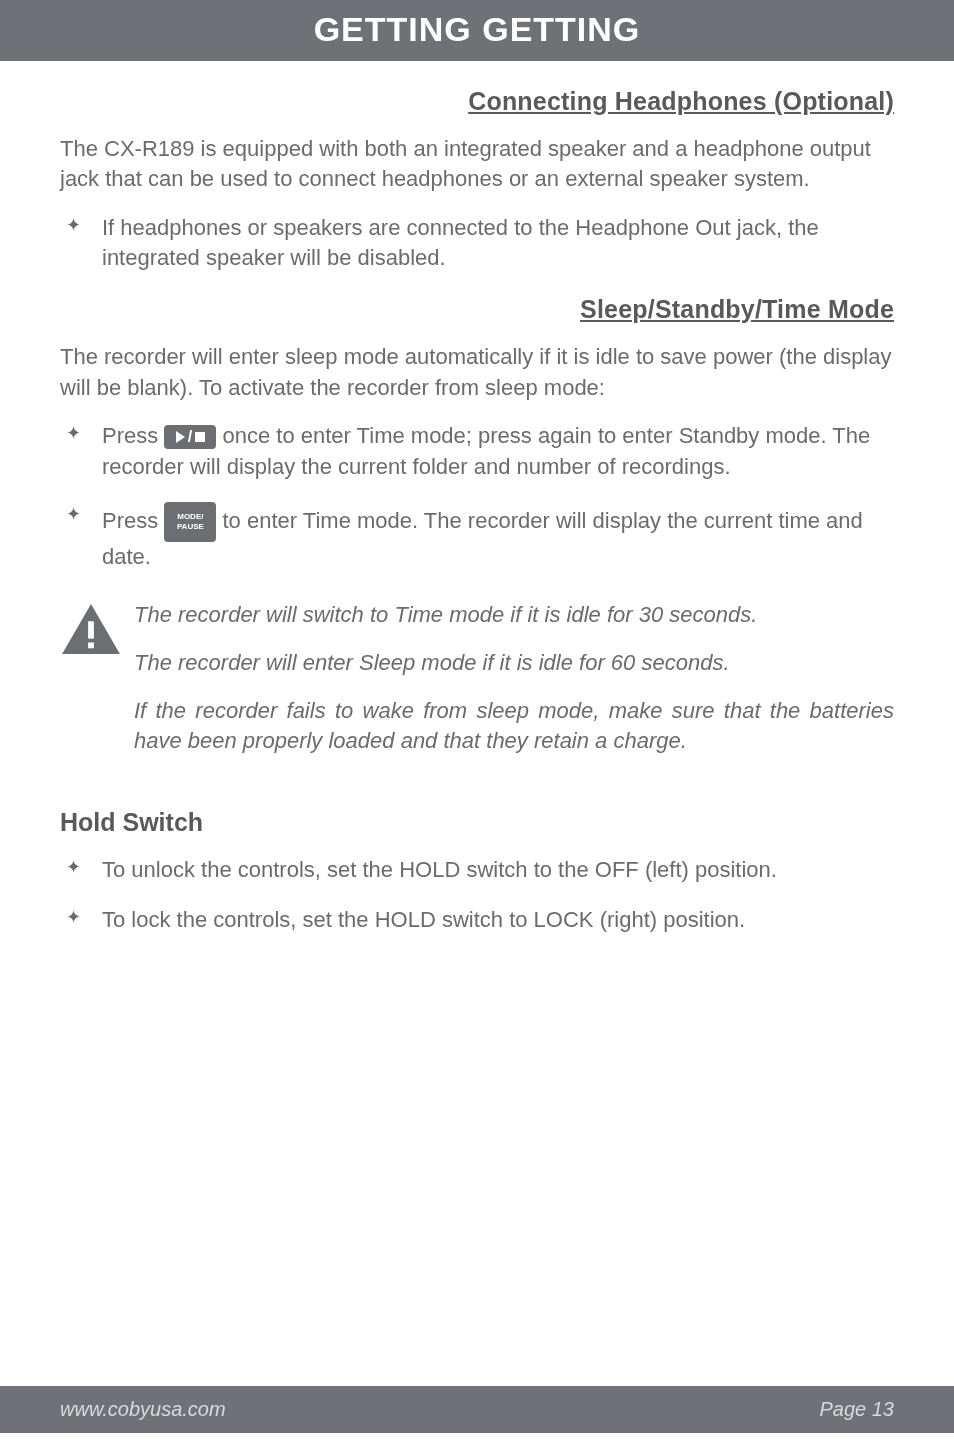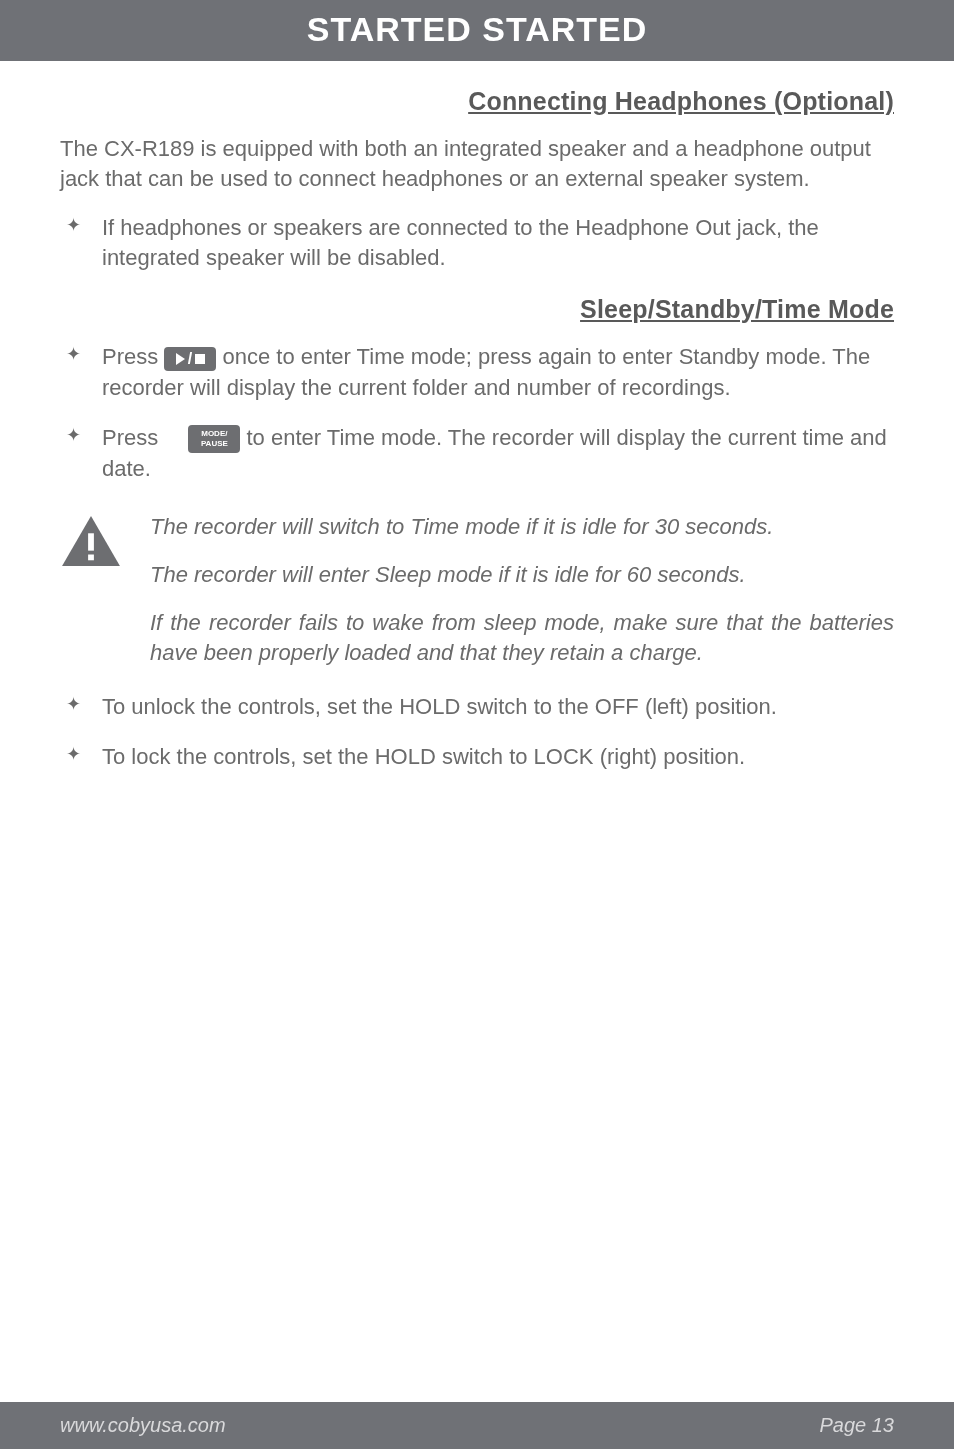--- a/index.html
+++ b/index.html
@@ -97,77 +97,77 @@
     color: #fff; font-size: 16px; font-weight: bold;
   }
   .btn-icon.playstop .sq {
     width: 10px; height: 10px; background: #fff;
   }
   .btn-icon.mode {
     min-width: 52px;
     font-size: 8px;
     line-height: 10px;
     padding: 2px 6px;
-    height: 28px;
+    height: 40px;
     display: inline-flex;
     flex-direction: column;
     justify-content: center;
     align-items: center;
     vertical-align: middle;
-    margin-left: 24px;
   }
   .note-block {
     display: flex;
-    gap: 28px;
+    gap: 12px;
     margin: 28px 0 6px 0;
   }
   .warn-icon {
     flex: 0 0 auto;
     width: 62px;
     height: 54px;
     margin-top: 2px;
   }
   .note-text p {
     font-style: italic;
     font-size: 22px;
     line-height: 1.36;
     color: #6b6b6b;
     margin-bottom: 18px;
     text-align: justify;
   }
   .footer {
     position: absolute;
     left: 0;
-    bottom: 0;
+    bottom: 16px;
     width: 100%;
     background: #6f7176;
     color: #d9d9db;
     font-style: italic;
     font-size: 20px;
     padding: 12px 60px;
     display: flex;
     justify-content: space-between;
   }
 </style>
 </head>
 <body>
 
 <div class="header-band">
-  <span>STARTED STARTED</span>
+  <span>GETTING GETTING</span>
 </div>
 
 <div class="content">
 
   <h2 class="section-title">Connecting Headphones (Optional)</h2>
   <p class="body">The CX-R189 is equipped with both an integrated speaker and a headphone output jack that can be used to connect headphones or an external speaker system.</p>
   <ul class="diamond">
     <li>If headphones or speakers are connected to the Headphone Out jack, the integrated speaker will be disabled.</li>
   </ul>
 
   <h2 class="section-title" style="margin-top:6px;">Sleep/Standby/Time Mode</h2>
+  <p class="body">The recorder will enter sleep mode automatically if it is idle to save power (the display will be blank). To activate the recorder from sleep mode:</p>
   <ul class="diamond">
     <li>
       <span>Press </span>
       <span class="btn-icon playstop">
         <span class="tri"></span>
         <span class="slash">/</span>
         <span class="sq"></span>
       </span>
       <span> once to enter Time mode; press again to enter Standby mode. The recorder will display the current folder and number of recordings.</span>
     </li>
@@ -187,20 +187,21 @@
       <rect x="29" y="20" width="6" height="18" fill="#fff"></rect>
       <rect x="29" y="42" width="6" height="6" fill="#fff"></rect>
     </svg>
     <div class="note-text">
       <p>The recorder will switch to Time mode if it is idle for 30 seconds.</p>
       <p>The recorder will enter Sleep mode if it is idle for 60 seconds.</p>
       <p>If the recorder fails to wake from sleep mode, make sure that the batteries have been properly loaded and that they retain a charge.</p>
     </div>
   </div>
 
+  <h3 class="subsection-title">Hold Switch</h3>
   <ul class="diamond">
     <li>To unlock the controls, set the HOLD switch to the OFF (left) position.</li>
     <li>To lock the controls, set the HOLD switch to LOCK (right) position.</li>
   </ul>
 
 </div>
 
 <div class="footer">
   <span>www.cobyusa.com</span>
   <span>Page 13</span>

